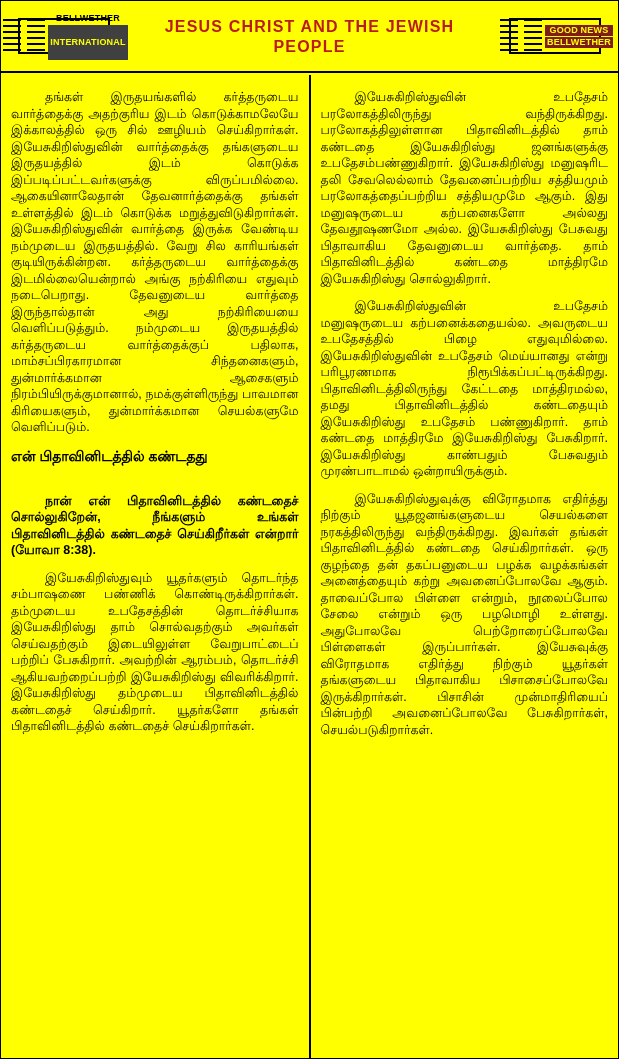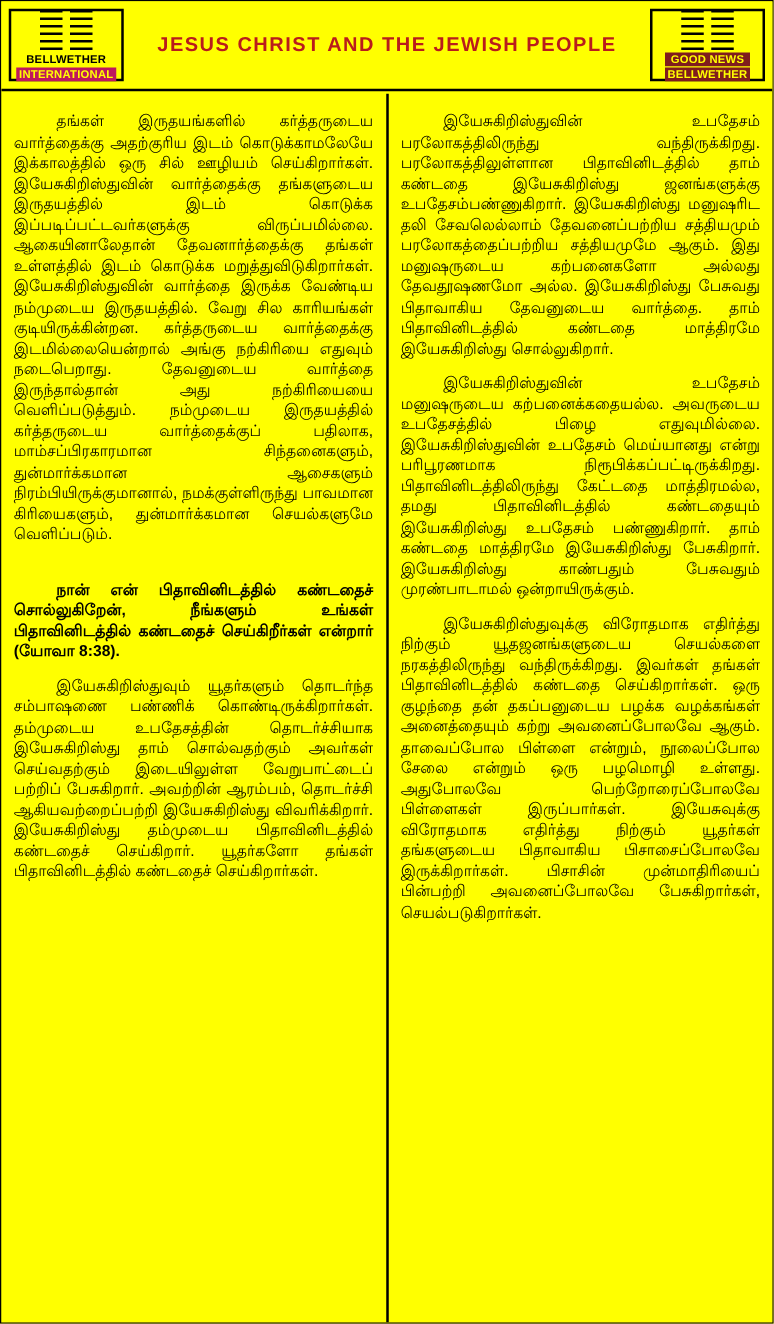--- a/index.html
+++ b/index.html
@@ -7,40 +7,40 @@
   .page{
     width:619px;height:1059px;box-sizing:border-box;
     background:#ffff00;border:1px solid #000;position:relative;overflow:hidden;
   }
   
   .header{
     height:72px;box-sizing:border-box;border-bottom:2px solid #000;
     display:flex;align-items:stretch;background:#ffff00;
   }
   .logo-box{
-    width:92px;margin:6px;border:2px solid #000;background:#ffff00;
-    display:flex;align-items:center;justify-content:center;flex-direction:column;
+    width:92px;margin:17px;border:2px solid #000;background:#ffff00;
+    display:flex;align-items:center;justify-content:center;flex-direction:row;
     box-sizing:border-box;
   }
   .logo-inner{display:flex;align-items:center;justify-content:center;width:100%;}
   .logo-mark{
     width:18px;height:34px;margin:0 3px;flex:0 0 auto;
     background:
       linear-gradient(#000,#000) 0 0/100% 2px no-repeat,
       linear-gradient(#000,#000) 0 6px/100% 2px no-repeat,
       linear-gradient(#000,#000) 0 12px/100% 2px no-repeat,
       linear-gradient(#000,#000) 0 18px/100% 2px no-repeat,
       linear-gradient(#000,#000) 0 24px/100% 2px no-repeat,
       linear-gradient(#000,#000) 0 30px/100% 2px no-repeat;
   }
   .logo-text{
     font-size:9px;font-weight:bold;line-height:11px;text-align:center;
     letter-spacing:.2px;color:#000;
   }
-  .logo-text .l2{display:block;background:#be185d;color:#ffff00;padding:0 2px;margin-top:1px;}
+  .logo-text .l2{display:block;background:#404040;color:#ffff00;padding:12px 2px;margin-top:1px;}
   .logo-text.gn .l1,.logo-text.gn .l2{display:block;background:#7f1d1d;color:#ffff00;padding:0 2px;}
   .logo-text.gn .l2{margin-top:1px;}
   .title-box{
     flex:1;display:flex;flex-direction:column;align-items:center;justify-content:center;
     padding:4px 2px;
   }
   .title-ta{
     font-size:17px;font-weight:bold;color:#000;line-height:22px;text-align:center;
     letter-spacing:.3px;
   }
@@ -101,20 +101,21 @@
         <span class="l2">BELLWETHER</span>
       </div>
     </div>
 
   </div>
 
   <div class="body">
 
     <div class="col left">
       <p class="para">தங்கள் இருதயங்களில் கர்த்தருடைய வார்த்தைக்கு அதற்குரிய இடம் கொடுக்காமலேயே இக்காலத்தில் ஒரு சில் ஊழியம் செய்கிறார்கள். இயேசுகிறிஸ்துவின் வார்த்தைக்கு தங்களுடைய இருதயத்தில் இடம் கொடுக்க இப்படிப்பட்டவர்களுக்கு விருப்பமில்லை. ஆகையினாலேதான் தேவனார்த்தைக்கு தங்கள் உள்ளத்தில் இடம் கொடுக்க மறுத்துவிடுகிறார்கள். இயேசுகிறிஸ்துவின் வார்த்தை இருக்க வேண்டிய நம்முடைய இருதயத்தில். வேறு சில காரியங்கள் குடியிருக்கின்றன. கர்த்தருடைய வார்த்தைக்கு இடமில்லையென்றால் அங்கு நற்கிரியை எதுவும் நடைபெறாது. தேவனுடைய வார்த்தை இருந்தால்தான் அது நற்கிரியையை வெளிப்படுத்தும். நம்முடைய இருதயத்தில் கர்த்தருடைய வார்த்தைக்குப் பதிலாக, மாம்சப்பிரகாரமான சிந்தனைகளும், துன்மார்க்கமான ஆசைகளும் நிரம்பியிருக்குமானால், நமக்குள்ளிருந்து பாவமான கிரியைகளும், துன்மார்க்கமான செயல்களுமே வெளிப்படும்.</p>
+      <h2 class="subhead">என் பிதாவினிடத்தில் கண்டதது</h2>
       <p class="para bold">நான் என் பிதாவினிடத்தில் கண்டதைச் சொல்லுகிறேன், நீங்களும் உங்கள் பிதாவினிடத்தில் கண்டதைச் செய்கிறீர்கள் என்றார் (யோவா 8:38).</p>
       <p class="para">இயேசுகிறிஸ்துவும் யூதர்களும் தொடர்ந்த சம்பாஷணை பண்ணிக் கொண்டிருக்கிறார்கள். தம்முடைய உபதேசத்தின் தொடர்ச்சியாக இயேசுகிறிஸ்து தாம் சொல்வதற்கும் அவர்கள் செய்வதற்கும் இடையிலுள்ள வேறுபாட்டைப் பற்றிப் பேசுகிறார். அவற்றின் ஆரம்பம், தொடர்ச்சி ஆகியவற்றைப்பற்றி இயேசுகிறிஸ்து விவரிக்கிறார். இயேசுகிறிஸ்து தம்முடைய பிதாவினிடத்தில் கண்டதைச் செய்கிறார். யூதர்களோ தங்கள் பிதாவினிடத்தில் கண்டதைச் செய்கிறார்கள்.</p>
     </div>
 
     <div class="col right">
       <p class="para">இயேசுகிறிஸ்துவின் உபதேசம் பரலோகத்திலிருந்து வந்திருக்கிறது. பரலோகத்திலுள்ளான பிதாவினிடத்தில் தாம் கண்டதை இயேசுகிறிஸ்து ஜனங்களுக்கு உபதேசம்பண்ணுகிறார். இயேசுகிறிஸ்து மனுஷரிட தலி சேவலெல்லாம் தேவனைப்பற்றிய சத்தியமும் பரலோகத்தைப்பற்றிய சத்தியமுமே ஆகும். இது மனுஷருடைய கற்பனைகளோ அல்லது தேவதூஷணமோ அல்ல. இயேசுகிறிஸ்து பேசுவது பிதாவாகிய தேவனுடைய வார்த்தை. தாம் பிதாவினிடத்தில் கண்டதை மாத்திரமே இயேசுகிறிஸ்து சொல்லுகிறார்.</p>
       <p class="para">இயேசுகிறிஸ்துவின் உபதேசம் மனுஷருடைய கற்பனைக்கதையல்ல. அவருடைய உபதேசத்தில் பிழை எதுவுமில்லை. இயேசுகிறிஸ்துவின் உபதேசம் மெய்யானது என்று பரிபூரணமாக நிரூபிக்கப்பட்டிருக்கிறது. பிதாவினிடத்திலிருந்து கேட்டதை மாத்திரமல்ல, தமது பிதாவினிடத்தில் கண்டதையும் இயேசுகிறிஸ்து உபதேசம் பண்ணுகிறார். தாம் கண்டதை மாத்திரமே இயேசுகிறிஸ்து பேசுகிறார். இயேசுகிறிஸ்து காண்பதும் பேசுவதும் முரண்பாடாமல் ஒன்றாயிருக்கும்.</p>
       <p class="para">இயேசுகிறிஸ்துவுக்கு விரோதமாக எதிர்த்து நிற்கும் யூதஜனங்களுடைய செயல்களை நரகத்திலிருந்து வந்திருக்கிறது. இவர்கள் தங்கள் பிதாவினிடத்தில் கண்டதை செய்கிறார்கள். ஒரு குழந்தை தன் தகப்பனுடைய பழக்க வழக்கங்கள் அனைத்தையும் கற்று அவனைப்போலவே ஆகும். தாவைப்போல பிள்ளை என்றும், நூலைப்போல சேலை என்றும் ஒரு பழமொழி உள்ளது. அதுபோலவே பெற்றோரைப்போலவே பிள்ளைகள் இருப்பார்கள். இயேசுவுக்கு விரோதமாக எதிர்த்து நிற்கும் யூதர்கள் தங்களுடைய பிதாவாகிய பிசாசைப்போலவே இருக்கிறார்கள். பிசாசின் முன்மாதிரியைப் பின்பற்றி அவனைப்போலவே பேசுகிறார்கள், செயல்படுகிறார்கள்.</p>
     </div>
 

